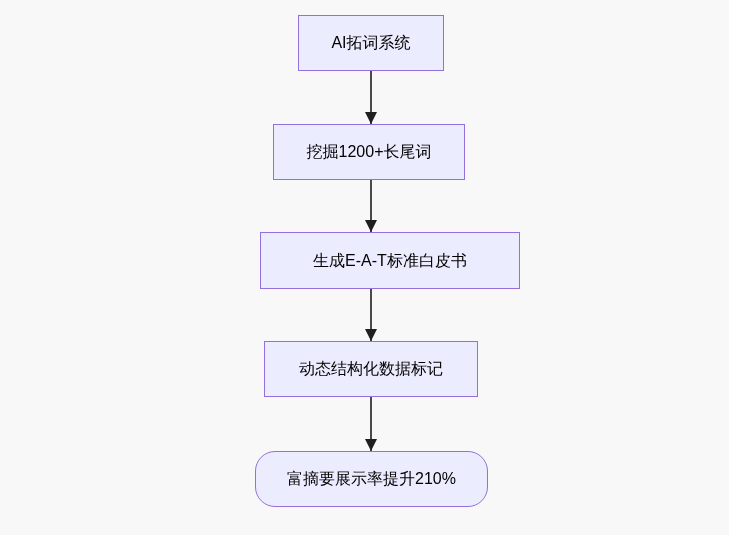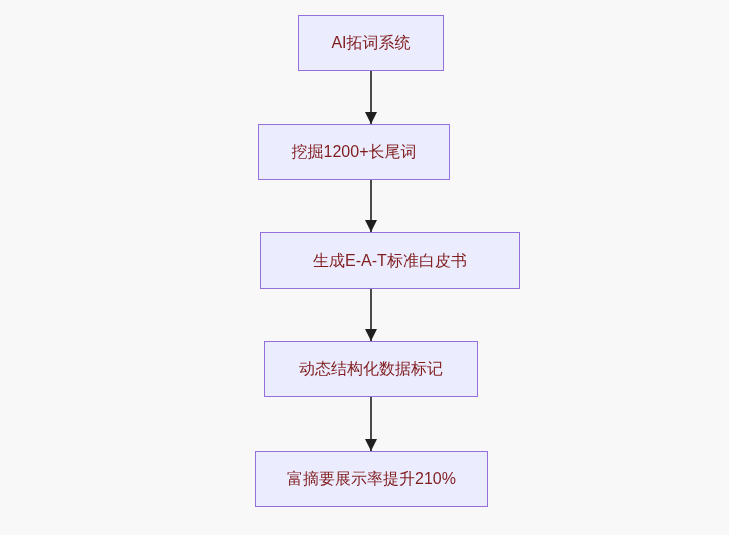--- a/index.html
+++ b/index.html
@@ -14,33 +14,33 @@
     width: 729px;
     height: 535px;
     background: #f8f8f8;
     overflow: hidden;
   }
   .flow-node {
     position: absolute;
     box-sizing: border-box;
     background: #ECECFF;
     border: 1.5px solid #9370DB;
-    color: #7f1d1d;
+    color: #000000;
     font-size: 16px;
     display: flex;
     align-items: center;
     justify-content: center;
     text-align: center;
     line-height: 1.2;
   }
   .n1 { left: 298px; top: 15px;  width: 146px; height: 56px; }
-  .n2 { left: 258px; top: 124px; width: 192px; height: 56px; }
+  .n2 { left: 273px; top: 124px; width: 192px; height: 56px; }
   .n3 { left: 260px; top: 232px; width: 260px; height: 57px; }
   .n4 { left: 264px; top: 341px; width: 214px; height: 56px; }
-  .n5 { left: 255px; top: 451px; width: 233px; height: 56px; }
+  .n5 { left: 255px; top: 451px; width: 233px; height: 56px; border-radius: 20px; }
 
   .edge {
     position: absolute;
     left: 370px;
     width: 2px;
     background: #4a4a4a;
   }
   .edge::after {
     content: "";
     position: absolute;

